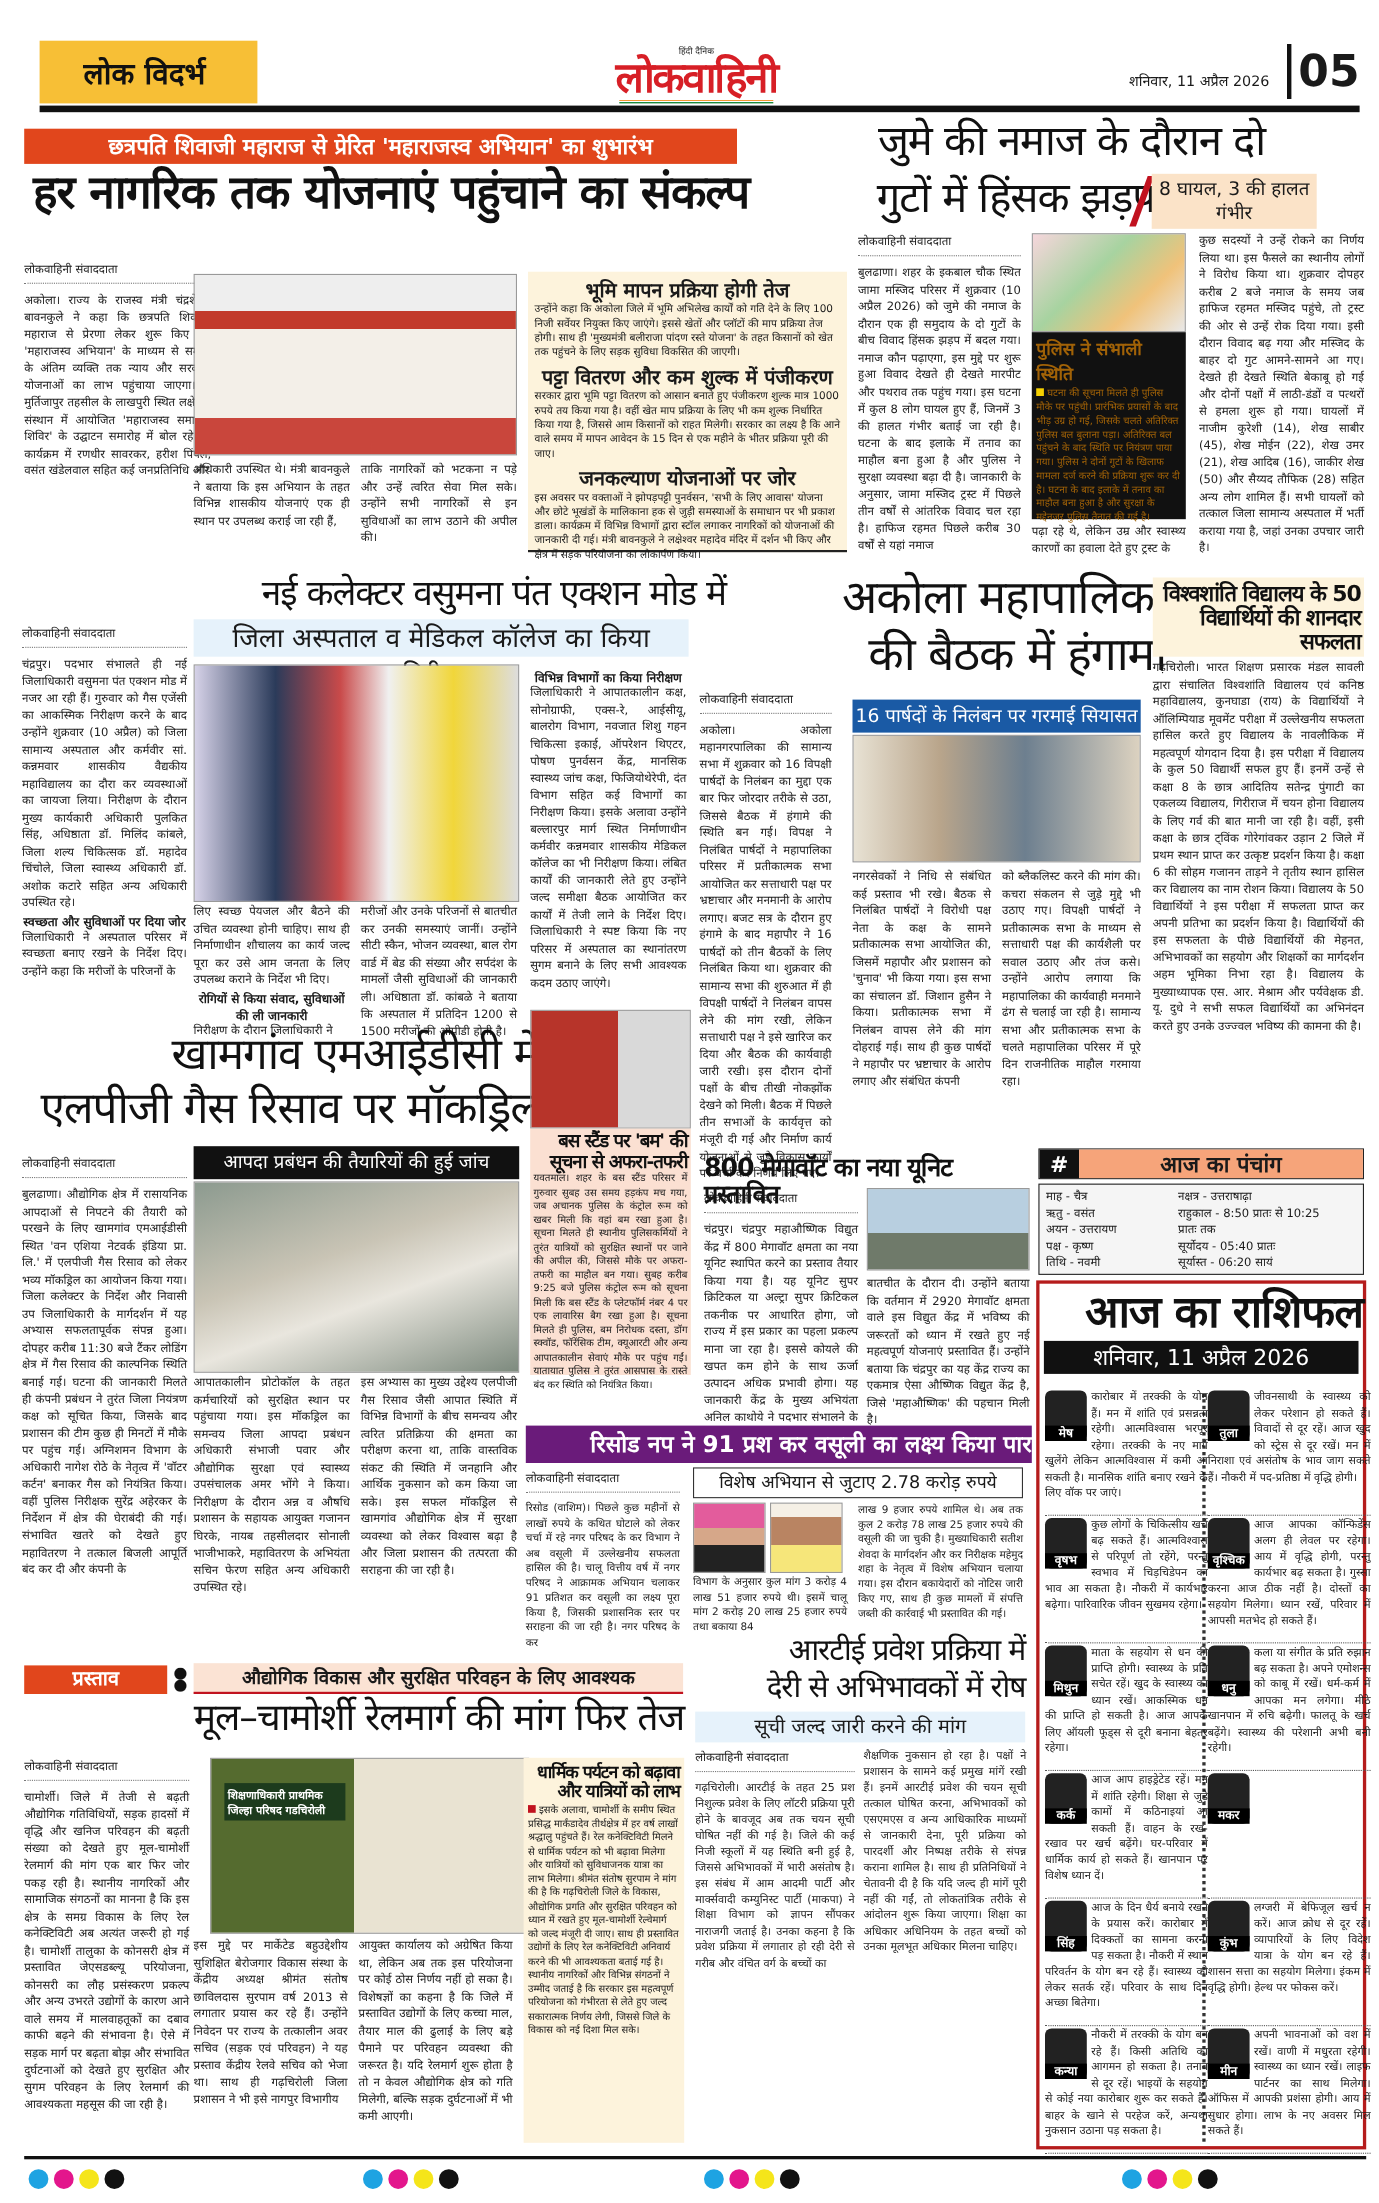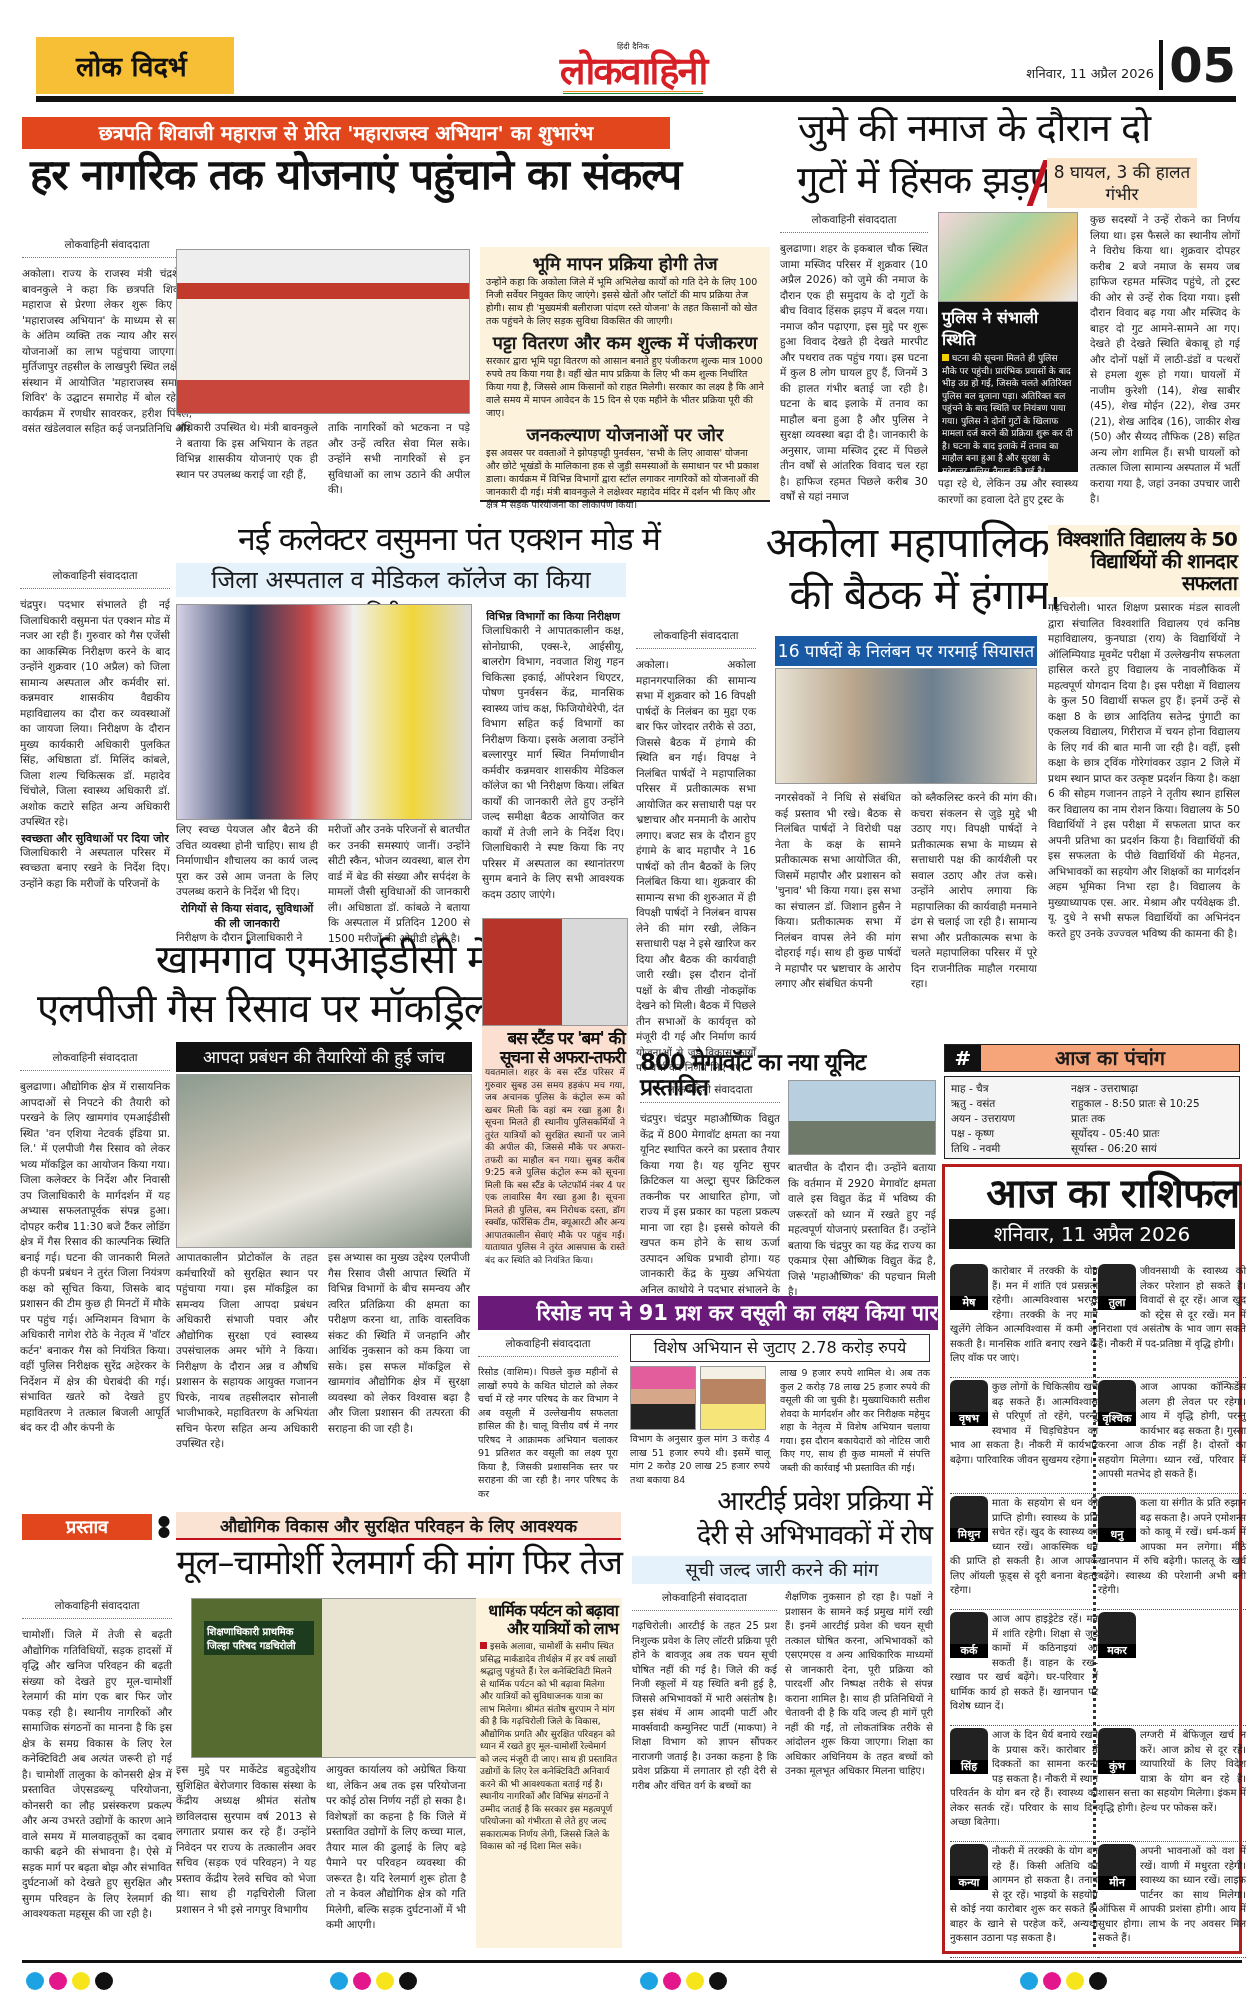--- a/index.html
+++ b/index.html
@@ -1,30 +1,30 @@
 <!DOCTYPE html>
 <html><head>
 <meta charset="utf-8">
 <style>
 *{box-sizing:border-box;margin:0;padding:0}
 body{width:1254px;height:2003px;background:#fff;font-family:"DejaVu Sans","Liberation Sans",sans-serif;color:#1a1a1a;overflow:hidden;position:relative}
 .abs{position:absolute}
 .txt{font-size:10.5px;line-height:15.5px;text-align:justify;color:#222}
-.by{font-size:10.5px;text-align:center;padding-bottom:6px;border-bottom:1px dotted #777;margin-bottom:8px}
+.by{font-size:10.5px;padding-bottom:6px;border-bottom:1px dotted #777;margin-bottom:8px}
 .hl{font-weight:bold;color:#111;letter-spacing:-1px;text-align:right;line-height:1.1}
 .photo{background:linear-gradient(135deg,#c9b8a0,#8a7a6a 40%,#bda88c 70%,#6f5f50);border:1px solid #999}
 .sub{font-weight:bold;text-align:center;font-size:11px}
 .col{position:absolute}
 
 #hdr-left{left:36px;top:37px;width:198px;height:57px;background:#f7bf36;display:flex;align-items:center;padding-left:40px;font-size:27px;font-weight:bold;color:#111}
 #logo{left:518px;top:40px;width:230px;height:55px;text-align:center}
 #logo .small{font-size:8px;color:#222}
 #logo .big{font-size:38px;font-weight:900;color:#d71f26;letter-spacing:-2px;line-height:40px}
 #date{right:100px;top:64px;font-size:13px}
-#pageno{right:18px;top:40px;font-size:48px;font-weight:bold;border-left:4px solid #111;padding-left:6px;line-height:50px}
+#pageno{right:18px;top:40px;font-size:40px;font-weight:bold;border-left:4px solid #111;padding-left:6px;line-height:50px}
 #rule{left:36px;top:96px;width:1200px;height:6px;background:#111}
 .redbar{background:#e1461c;color:#fff}
 .dots{display:flex;gap:5px}
 .dots span{width:18px;height:18px;border-radius:50%;display:inline-block}
 .rashi{position:absolute;width:148px;font-size:10px;line-height:14.5px;text-align:justify}
 .rashi .ico{float:left;width:38px;height:46px;background:#222;border-radius:6px;margin:0 4px 2px 0;position:relative;color:#fff;font-size:9px;text-align:center}
 .rashi .ico span{position:absolute;bottom:0;left:0;right:0;background:#000;font-weight:bold;font-size:11px}
 .pinkbox{background:#fbe0d2}
 .creambox{background:#fdf3dc}
 </style>
@@ -63,21 +63,21 @@
 
 <div class="abs hl" style="left:690px;top:108px;width:460px;font-size:38px;font-weight:normal">जुमे की नमाज के दौरान दो</div>
 <div class="abs hl" style="left:690px;top:160px;width:360px;font-size:38px;font-weight:normal">गुटों में हिंसक झड़प</div>
 <div class="abs" style="left:1035px;top:160px;width:6px;height:46px;background:#c1121f;transform:skewX(-20deg)"></div>
 <div class="abs" style="left:1047px;top:158px;width:150px;height:50px;background:#fbe3c8;font-size:17px;text-align:center;line-height:22px;padding-top:3px">8 घायल, 3 की हालत गंभीर</div>
 <div class="col" style="left:780px;top:212px;width:148px">
   <div class="by">लोकवाहिनी संवाददाता</div>
   <div class="txt">बुलढाणा। शहर के इकबाल चौक स्थित जामा मस्जिद परिसर में शुक्रवार (10 अप्रैल 2026) को जुमे की नमाज के दौरान एक ही समुदाय के दो गुटों के बीच विवाद हिंसक झड़प में बदल गया। नमाज कौन पढ़ाएगा, इस मुद्दे पर शुरू हुआ विवाद देखते ही देखते मारपीट और पथराव तक पहुंच गया। इस घटना में कुल 8 लोग घायल हुए हैं, जिनमें 3 की हालत गंभीर बताई जा रही है। घटना के बाद इलाके में तनाव का माहौल बना हुआ है और पुलिस ने सुरक्षा व्यवस्था बढ़ा दी है। जानकारी के अनुसार, जामा मस्जिद ट्रस्ट में पिछले तीन वर्षों से आंतरिक विवाद चल रहा है। हाफिज रहमत पिछले करीब 30 वर्षों से यहां नमाज</div>
 </div>
 <div class="abs photo" style="left:938px;top:212px;width:140px;height:90px;background:linear-gradient(135deg,#f6d6dc,#a7d3a0 40%,#f0c27a 70%,#e9e9e9)"></div>
-<div class="abs" style="left:938px;top:302px;width:140px;height:170px;background:#111;color:#ffffff;padding:4px">
+<div class="abs" style="left:938px;top:302px;width:140px;height:170px;background:#111;color:#a16207;padding:4px">
   <div style="font-size:16px;font-weight:bold">पुलिस ने संभाली स्थिति</div>
   <div style="font-size:9px;line-height:12.5px;margin-top:2px"><span style="display:inline-block;width:7px;height:7px;background:#f5d000;margin-right:3px"></span><span>घटना की सूचना मिलते ही पुलिस मौके पर पहुंची। प्रारंभिक प्रयासों के बाद भीड़ उग्र हो गई, जिसके चलते अतिरिक्त पुलिस बल बुलाना पड़ा। अतिरिक्त बल पहुंचने के बाद स्थिति पर नियंत्रण पाया गया। पुलिस ने दोनों गुटों के खिलाफ मामला दर्ज करने की प्रक्रिया शुरू कर दी है। घटना के बाद इलाके में तनाव का माहौल बना हुआ है और सुरक्षा के मद्देनजर पुलिस तैनात की गई है।</span></div>
 </div>
 <div class="col txt" style="left:938px;top:476px;width:140px">पढ़ा रहे थे, लेकिन उम्र और स्वास्थ्य कारणों का हवाला देते हुए ट्रस्ट के</div>
 <div class="col txt" style="left:1090px;top:212px;width:150px">कुछ सदस्यों ने उन्हें रोकने का निर्णय लिया था। इस फैसले का स्थानीय लोगों ने विरोध किया था। शुक्रवार दोपहर करीब 2 बजे नमाज के समय जब हाफिज रहमत मस्जिद पहुंचे, तो ट्रस्ट की ओर से उन्हें रोक दिया गया। इसी दौरान विवाद बढ़ गया और मस्जिद के बाहर दो गुट आमने-सामने आ गए। देखते ही देखते स्थिति बेकाबू हो गई और दोनों पक्षों में लाठी-डंडों व पत्थरों से हमला शुरू हो गया। घायलों में नाजीम कुरेशी (14), शेख साबीर (45), शेख मोईन (22), शेख उमर (21), शेख आदिब (16), जाकीर शेख (50) और सैय्यद तौफिक (28) सहित अन्य लोग शामिल हैं। सभी घायलों को तत्काल जिला सामान्य अस्पताल में भर्ती कराया गया है, जहां उनका उपचार जारी है।</div>
 
 <div class="abs hl" style="left:20px;top:522px;width:640px;font-size:32px;font-weight:normal">नई कलेक्टर वसुमना पंत एक्शन मोड में</div>
 <div class="col" style="left:20px;top:568px;width:150px">
   <div class="by">लोकवाहिनी संवाददाता</div>
   <div class="txt">चंद्रपुर। पदभार संभालते ही नई जिलाधिकारी वसुमना पंत एक्शन मोड में नजर आ रही हैं। गुरुवार को गैस एजेंसी का आकस्मिक निरीक्षण करने के बाद उन्होंने शुक्रवार (10 अप्रैल) को जिला सामान्य अस्पताल और कर्मवीर सां. कन्नमवार शासकीय वैद्यकीय महाविद्यालय का दौरा कर व्यवस्थाओं का जायजा लिया। निरीक्षण के दौरान मुख्य कार्यकारी अधिकारी पुलकित सिंह, अधिष्ठाता डॉ. मिलिंद कांबले, जिला शल्य चिकित्सक डॉ. महादेव चिंचोले, जिला स्वास्थ्य अधिकारी डॉ. अशोक कटारे सहित अन्य अधिकारी उपस्थित रहे।</div>

